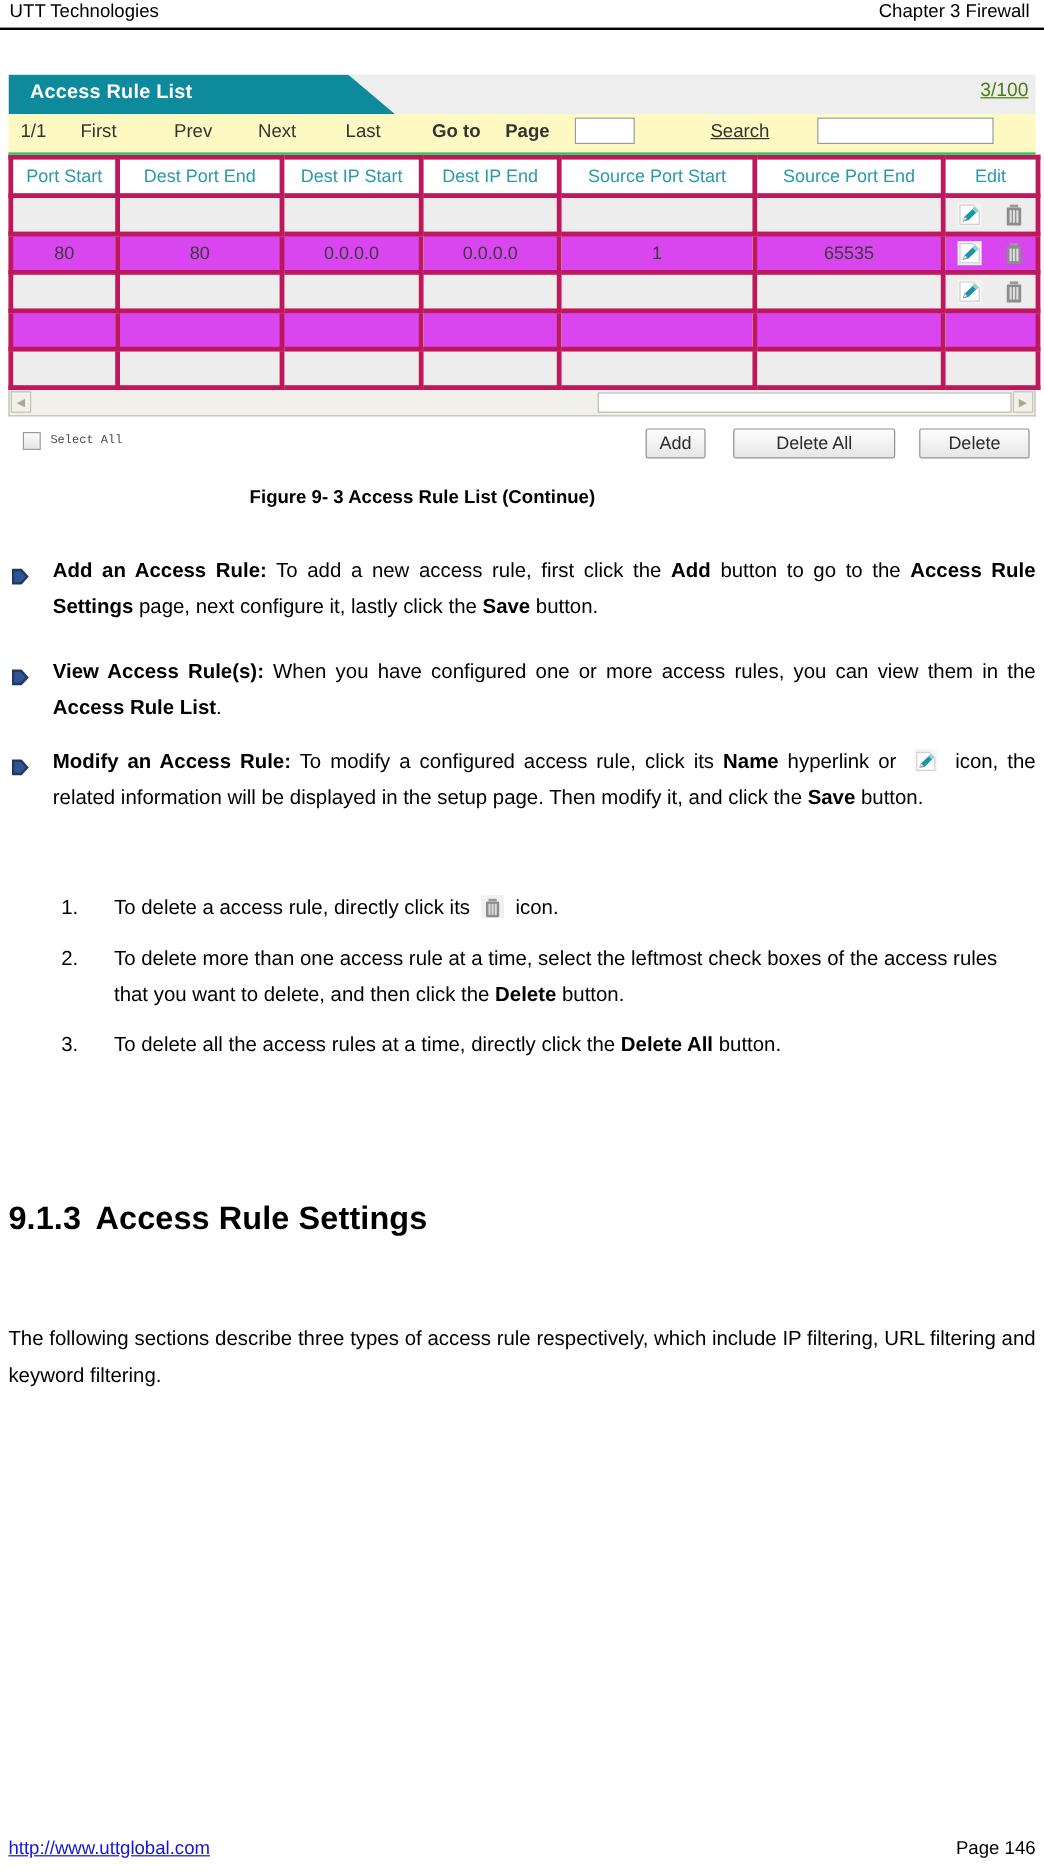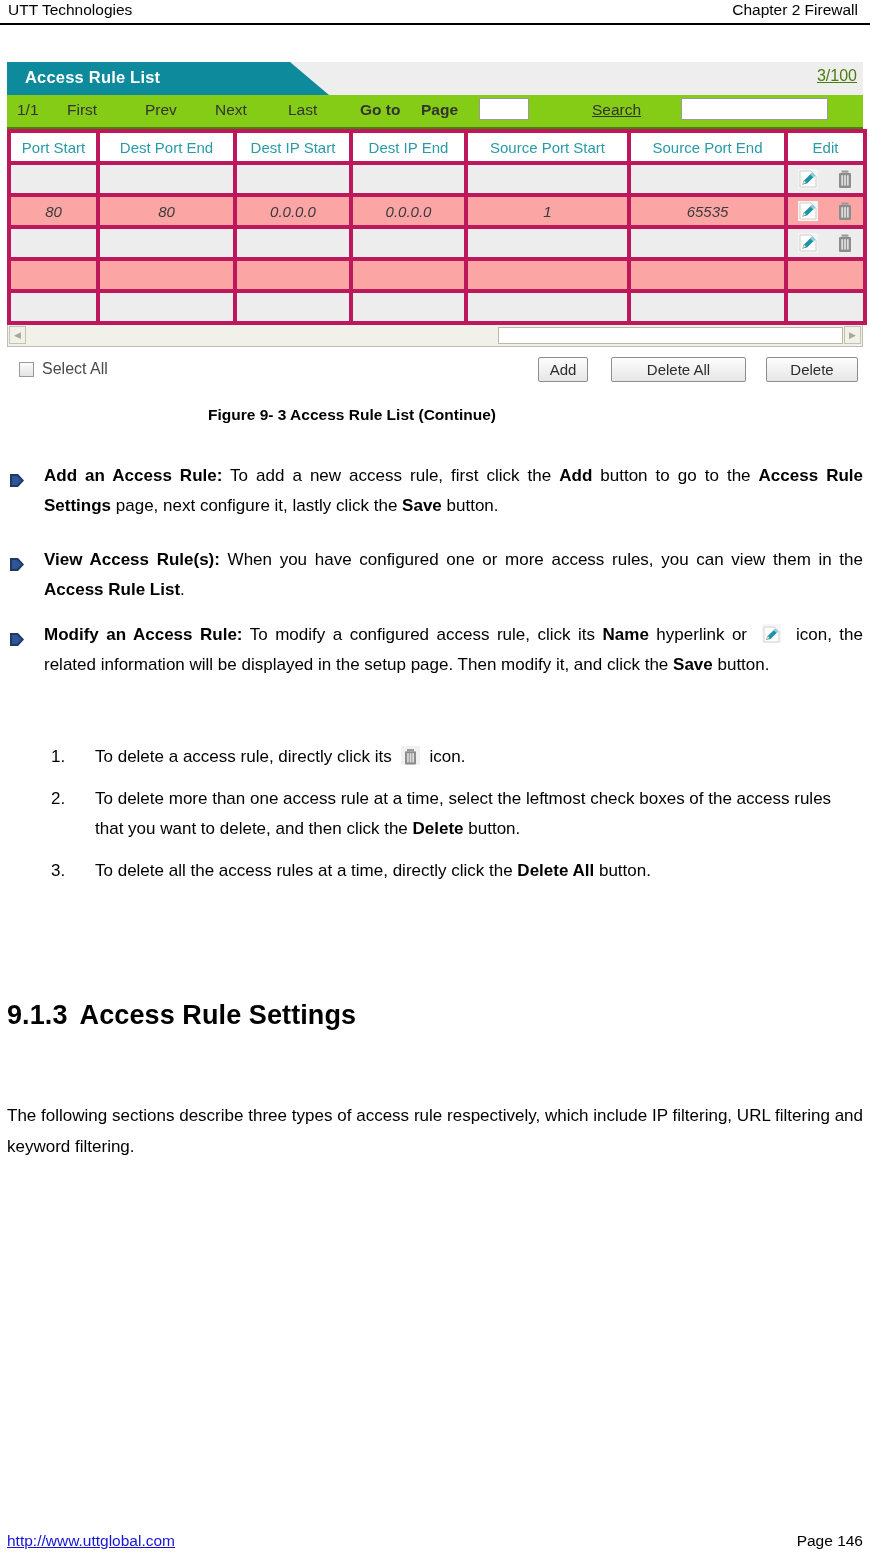--- a/index.html
+++ b/index.html
@@ -83,22 +83,22 @@
     top: 5px;
     font-size: 16px;
     color: #4d7c0f;
     text-decoration: underline;
   }
 
   
   .pager {
     position: relative;
     height: 32px;
-    background: #84cc16;
-    border-bottom: 2px solid #4d7c0f;
+    background: #fef9c3;
+    border-bottom: 2px solid #22c55e;
   }
   .pager span.pg {
     position: absolute;
     top: 6px;
     font-size: 15.5px;
     color: #333333;
     white-space: nowrap;
   }
   .pg-ratio  { left: 10px; }
   .pg-first  { left: 60px; }
@@ -136,21 +136,21 @@
   }
   table.rules th {
     color: #2a9aa8;
     background: #ffffff;
     font-weight: normal;
   }
   table.rules td {
     color: #3b3b3b;
   }
   tr.shade td { background: #ededed; }
-  tr.plain td { background: #fca5a5; font-style: italic; }
+  tr.plain td { background: #d946ef; }
   td.edit-cell { padding: 0 4px; }
   .edit-wrap {
     display: flex;
     align-items: center;
     justify-content: space-around;
     height: 26px;
   }
 
   
   .ic-pencil {
@@ -212,21 +212,21 @@
     align-items: center;
     gap: 8px;
   }
   .chk {
     width: 15px; height: 15px;
     border: 1px solid #9a9a9a;
     background: linear-gradient(#fbfbfb, #e4e4e4);
     box-sizing: border-box;
     display: inline-block;
   }
-  .selectall-label { font-size: 16px; color: #4a4a4a; }
+  .selectall-label { font-size: 10px; color: #4a4a4a; font-family: Liberation Mono, monospace; }
   .btn {
     position: absolute;
     top: 2px;
     height: 25px;
     background: linear-gradient(#fdfdfd, #e6e6e6);
     border: 1px solid #8e8e8e;
     border-radius: 2px;
     font-size: 15px;
     color: #2c2c2c;
     display: flex;
@@ -339,21 +339,21 @@
   }
   .doc-footer .pageno { color: #000; }
 </style>
 </head>
 <body>
 
 <div class="page">
 
   <div class="doc-header">
     <span>UTT Technologies</span>
-    <span>Chapter 2 Firewall</span>
+    <span>Chapter 3 Firewall</span>
   </div>
   <div class="doc-header-rule"></div>
 
   <div class="panel">
 
     <div class="panel-titlebar">
       <div class="panel-tab"></div>
       <div class="panel-tab-label">Access Rule List</div>
       <div class="panel-count">3/100</div>
     </div>

